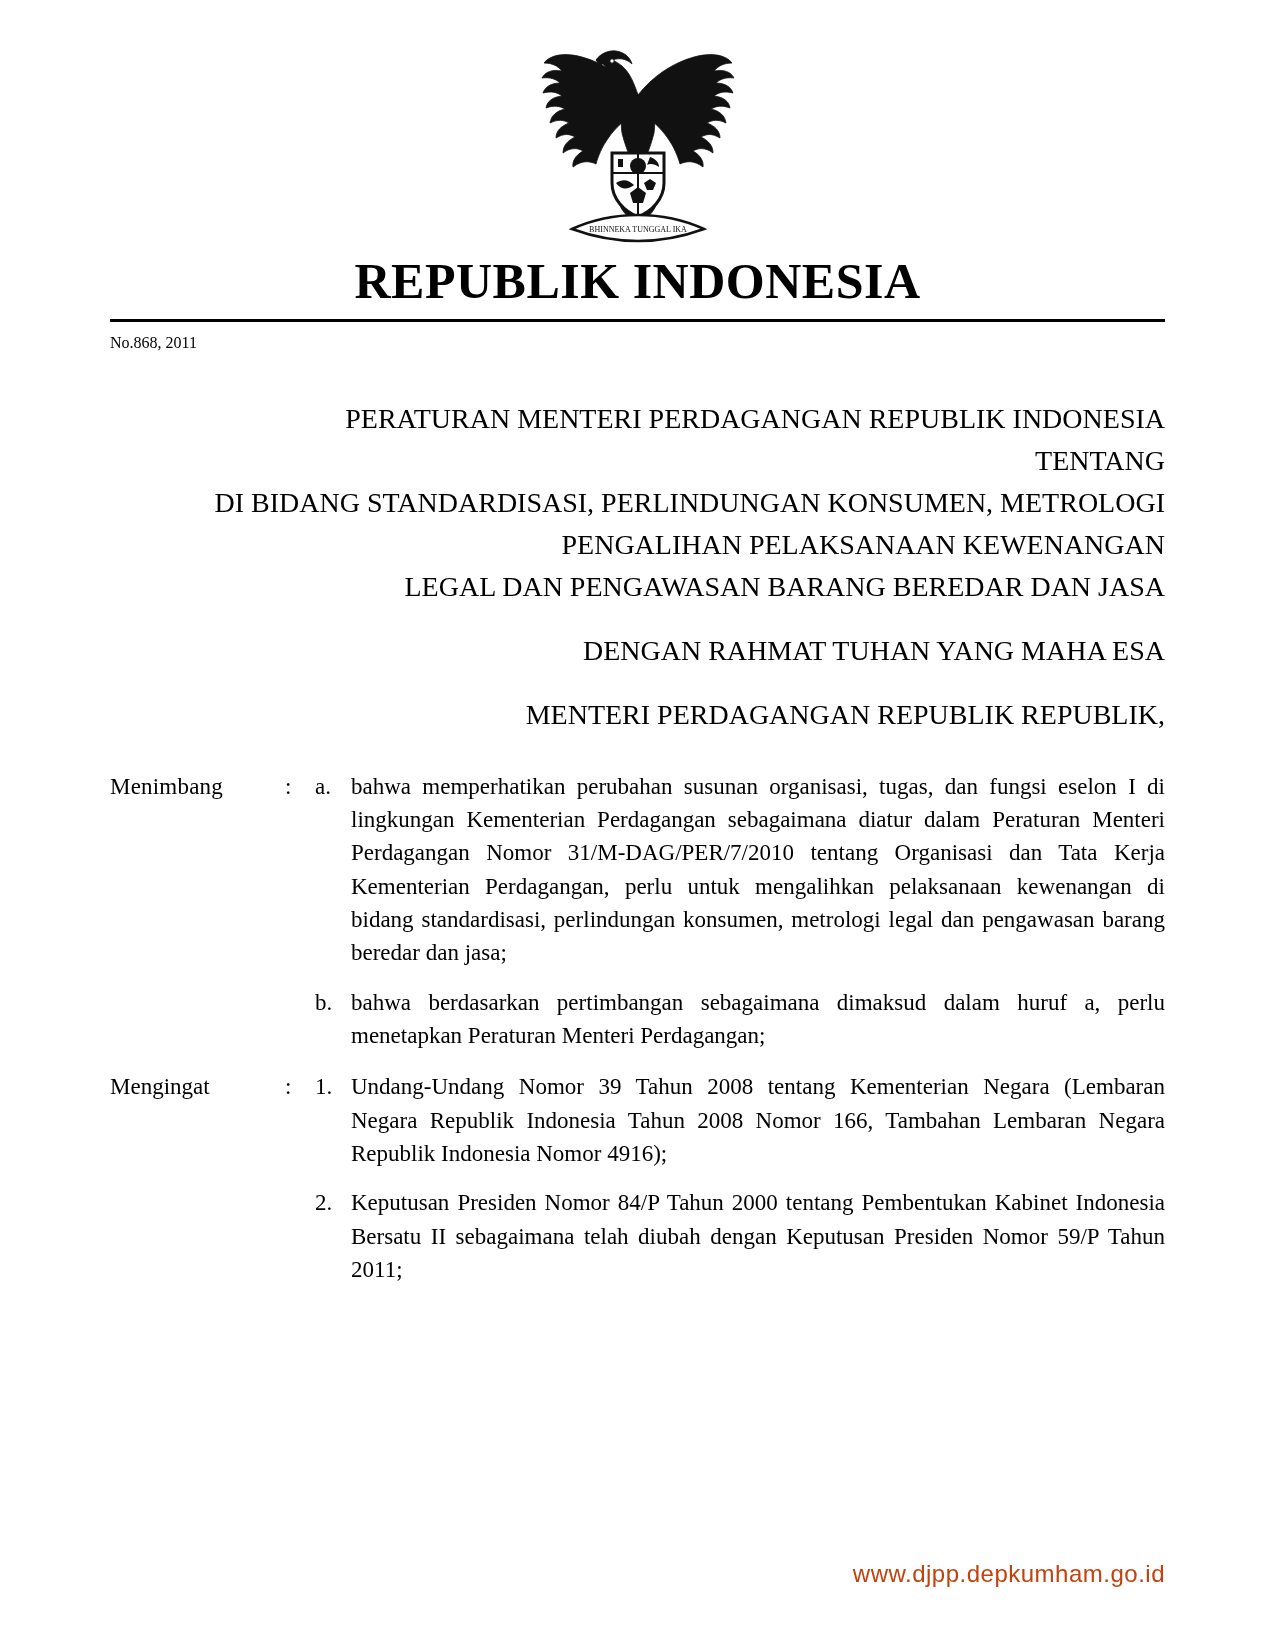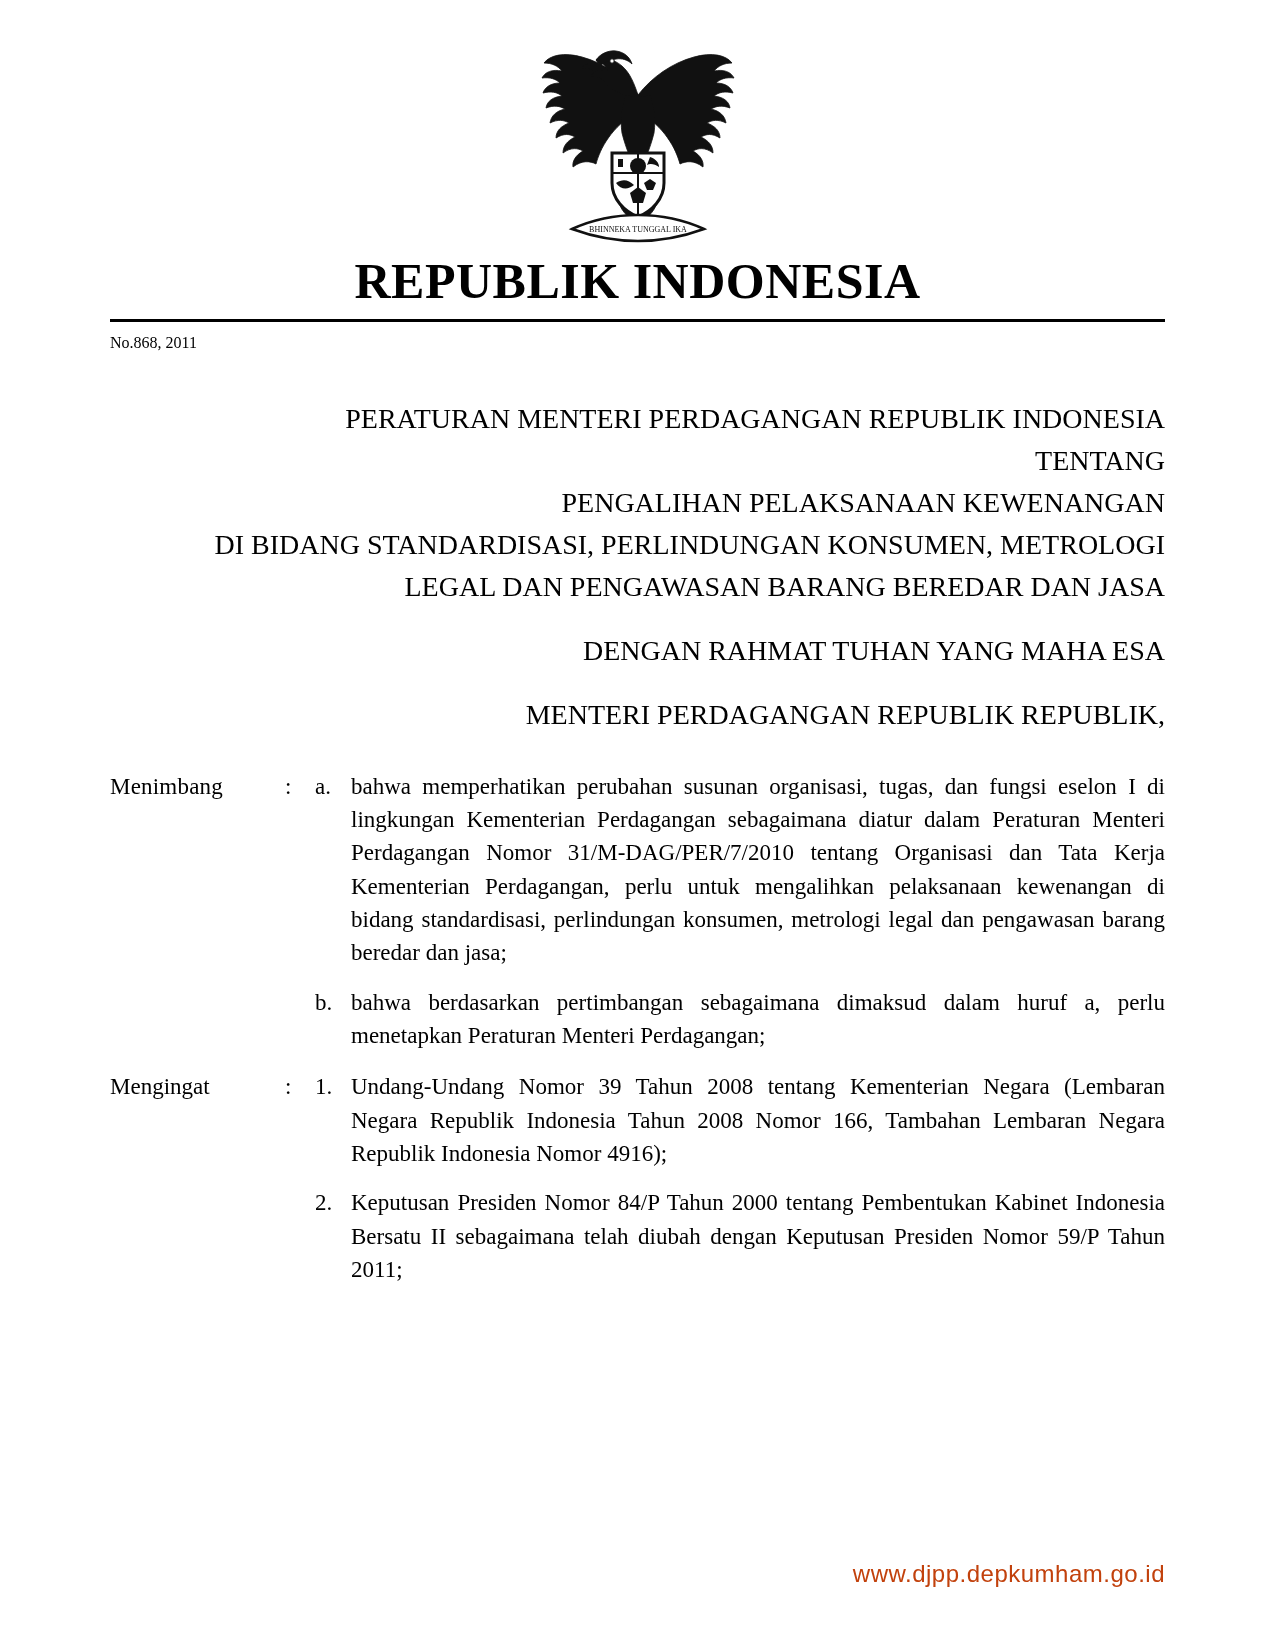--- a/index.html
+++ b/index.html
@@ -193,22 +193,22 @@
   </div>
   <hr class="rule">
 
   <div class="issue-bar">
     <div class="issue-no">No.868, 2011</div>
   </div>
 
   <div class="title-block">
     <div>PERATURAN MENTERI PERDAGANGAN REPUBLIK INDONESIA</div>
     <div>TENTANG</div>
+    <div>DI BIDANG STANDARDISASI, PERLINDUNGAN KONSUMEN, METROLOGI</div>
     <div>PENGALIHAN PELAKSANAAN KEWENANGAN</div>
-    <div>DI BIDANG STANDARDISASI, PERLINDUNGAN KONSUMEN, METROLOGI</div>
     <div>LEGAL DAN PENGAWASAN BARANG BEREDAR DAN JASA</div>
     <div class="title-gap"></div>
     <div>DENGAN RAHMAT TUHAN YANG MAHA ESA</div>
     <div class="title-gap"></div>
     <div>MENTERI PERDAGANGAN REPUBLIK REPUBLIK,</div>
   </div>
 
   <div class="clauses">
 
     <div class="clause-row">

